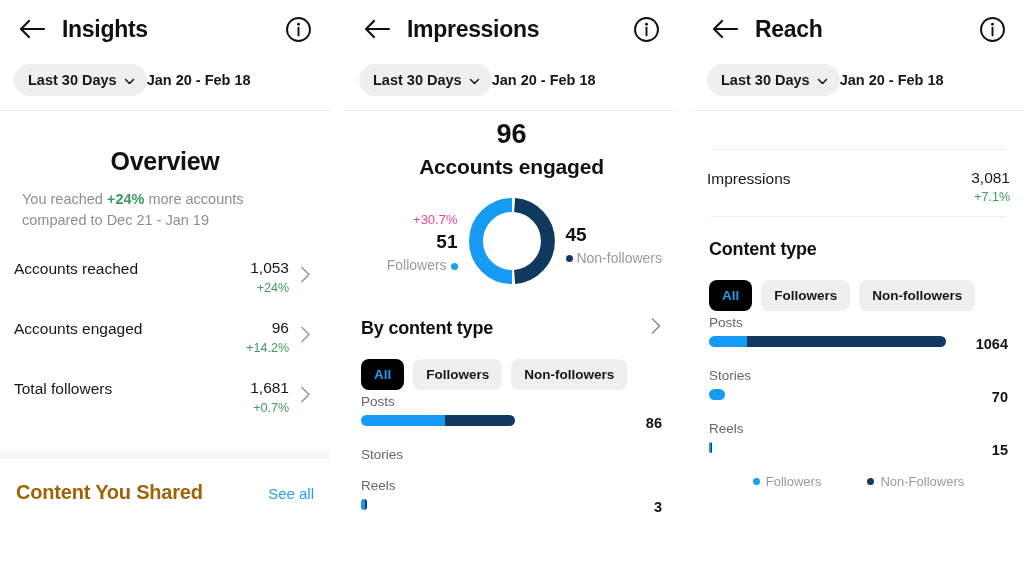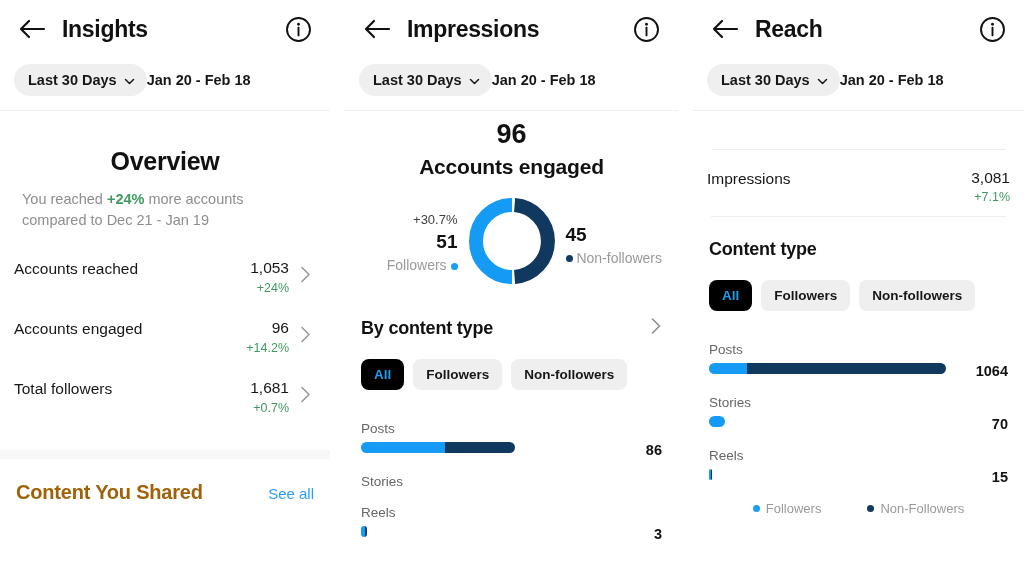--- a/index.html
+++ b/index.html
@@ -76,21 +76,21 @@
   .eng-big { text-align: center; font-size: 27px; font-weight: bold; color: #111; margin-top: 8px; }
   .eng-sub { text-align: center; font-size: 21px; font-weight: bold; color: #111; margin-top: 5px; letter-spacing: -0.2px; }
 
   .donut-wrap {
     display: flex; align-items: center; justify-content: center;
     margin-top: 16px; gap: 8px;
   }
   .donut-side { width: 108px; }
   .donut-side.left { text-align: right; }
   .donut-side.right { text-align: left; padding-top: 4px; }
-  .d-delta { font-size: 13px; color: #404040; line-height: 1.45; }
+  .d-delta { font-size: 13px; color: #ec4899; line-height: 1.45; }
   .d-num { font-size: 19px; font-weight: bold; color: #111; line-height: 1.35; }
   .d-name { font-size: 14px; color: #9a9a9a; line-height: 1.45; white-space: nowrap; }
   .dot { display: inline-block; width: 7px; height: 7px; border-radius: 50%; vertical-align: middle; }
   .dot-f { background: #1b9df0; }
   .dot-nf { background: #123a63; }
 
   
   .sect-row {
     display: flex; align-items: center; justify-content: space-between;
     padding: 0 16px; margin-top: 26px;
@@ -99,21 +99,21 @@
 
   
   .segs { display: flex; gap: 9px; padding: 0 16px; margin-top: 20px; }
   .seg {
     background: #efefef; border-radius: 8px; padding: 8px 13px;
     font-size: 13.5px; font-weight: bold; color: #171717; white-space: nowrap;
   }
   .seg.active { background: #000000; color: #1b9df0; }
 
   
-  .bars { padding: 0 16px; margin-top: 31px; }
+  .bars { padding: 0 16px; margin-top: 4px; }
   .bar-item { margin-bottom: 16px; }
   .bar-name { font-size: 13.5px; color: #666; margin-bottom: 6px; }
   .bar-line { display: flex; align-items: flex-start; }
   .bar-track { flex: 1 1 auto; height: 11px; position: relative; }
   .bar-stack { display: flex; height: 11px; border-radius: 6px; overflow: hidden; }
   .seg-f { background: #159bf3; height: 11px; }
   .seg-nf { background: #11395f; height: 11px; }
   .bar-val { font-size: 14.5px; font-weight: bold; color: #111; width: 62px; text-align: right; flex: 0 0 auto; }
 
   .legend { display: flex; justify-content: center; gap: 46px; margin-top: 14px; }

